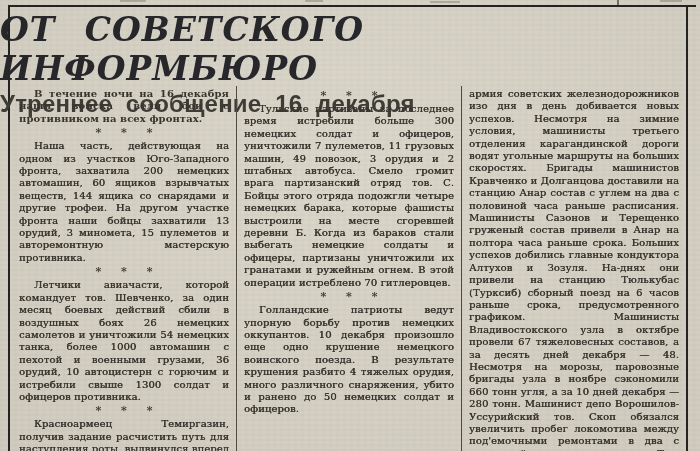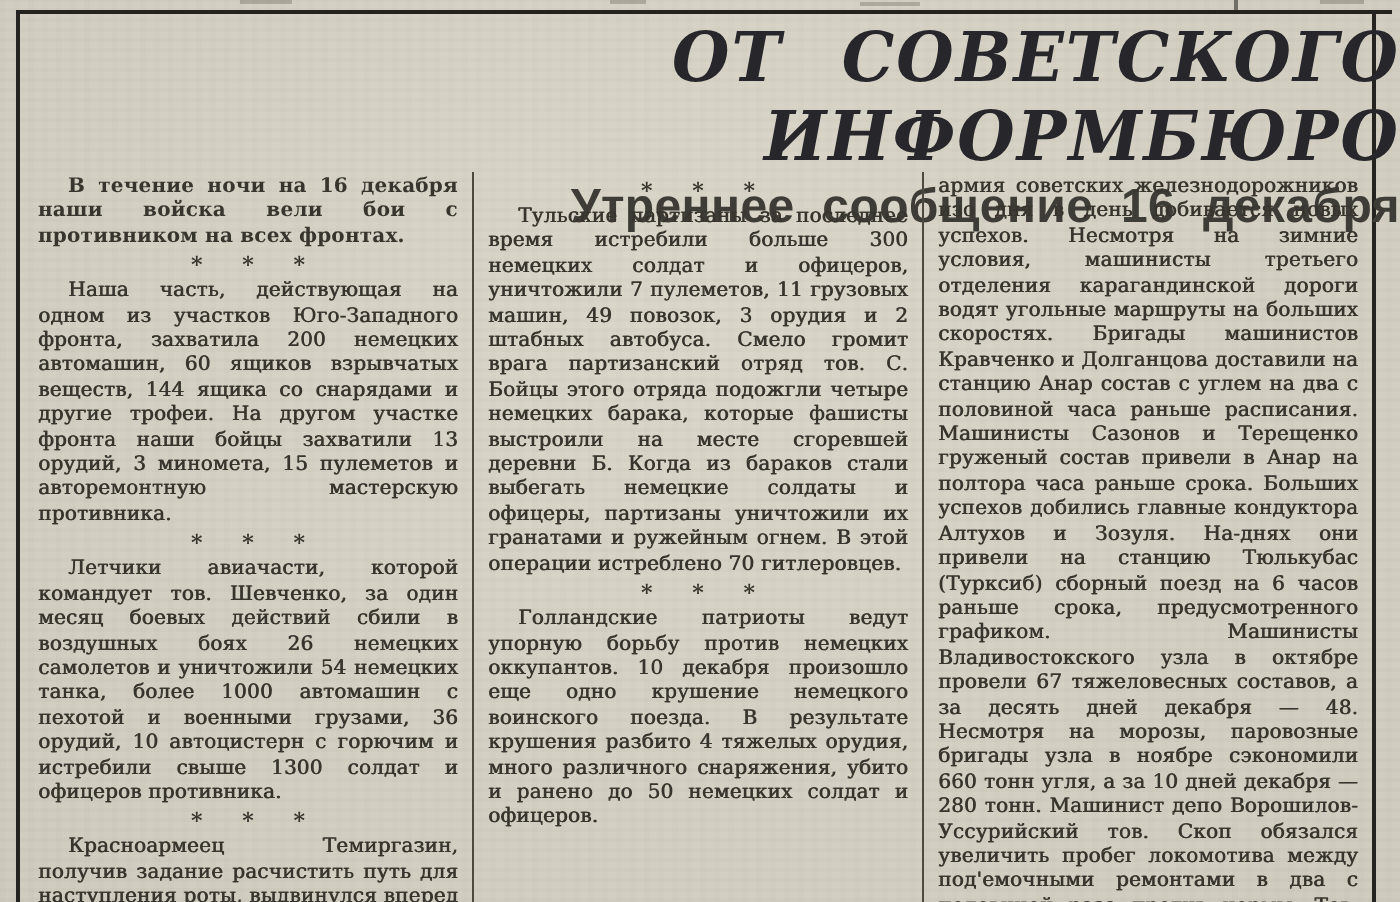--- a/index.html
+++ b/index.html
@@ -30,21 +30,21 @@
   .rule-left{left:8px;top:6px;bottom:0;width:2px;}
   .rule-right{right:12px;top:6px;bottom:0;width:2px;}
   
   .artifact{position:absolute;background:rgba(70,66,58,.28);}
   .a1{left:120px;top:0;width:26px;height:2px;}
   .a2{left:305px;top:0;width:18px;height:2px;}
   .a3{left:430px;top:1px;width:30px;height:2px;}
   .a4{left:617px;top:0;width:2px;height:7px;background:rgba(50,48,42,.6);}
   .a5{left:660px;top:0;width:22px;height:2px;}
 
-  .masthead{position:absolute;top:11px;left:0;right:0;text-align:right;}
+  .masthead{position:absolute;top:11px;left:0;right:0;text-align:left;}
   .title{
     margin:0;
     font-family:"DejaVu Serif", serif;
     font-style:italic;font-weight:bold;
     font-size:33px;line-height:38px;
     letter-spacing:1px;word-spacing:17px;
     color:var(--title-ink);
     transform:scaleY(1.04);
   }
   .subtitle{

